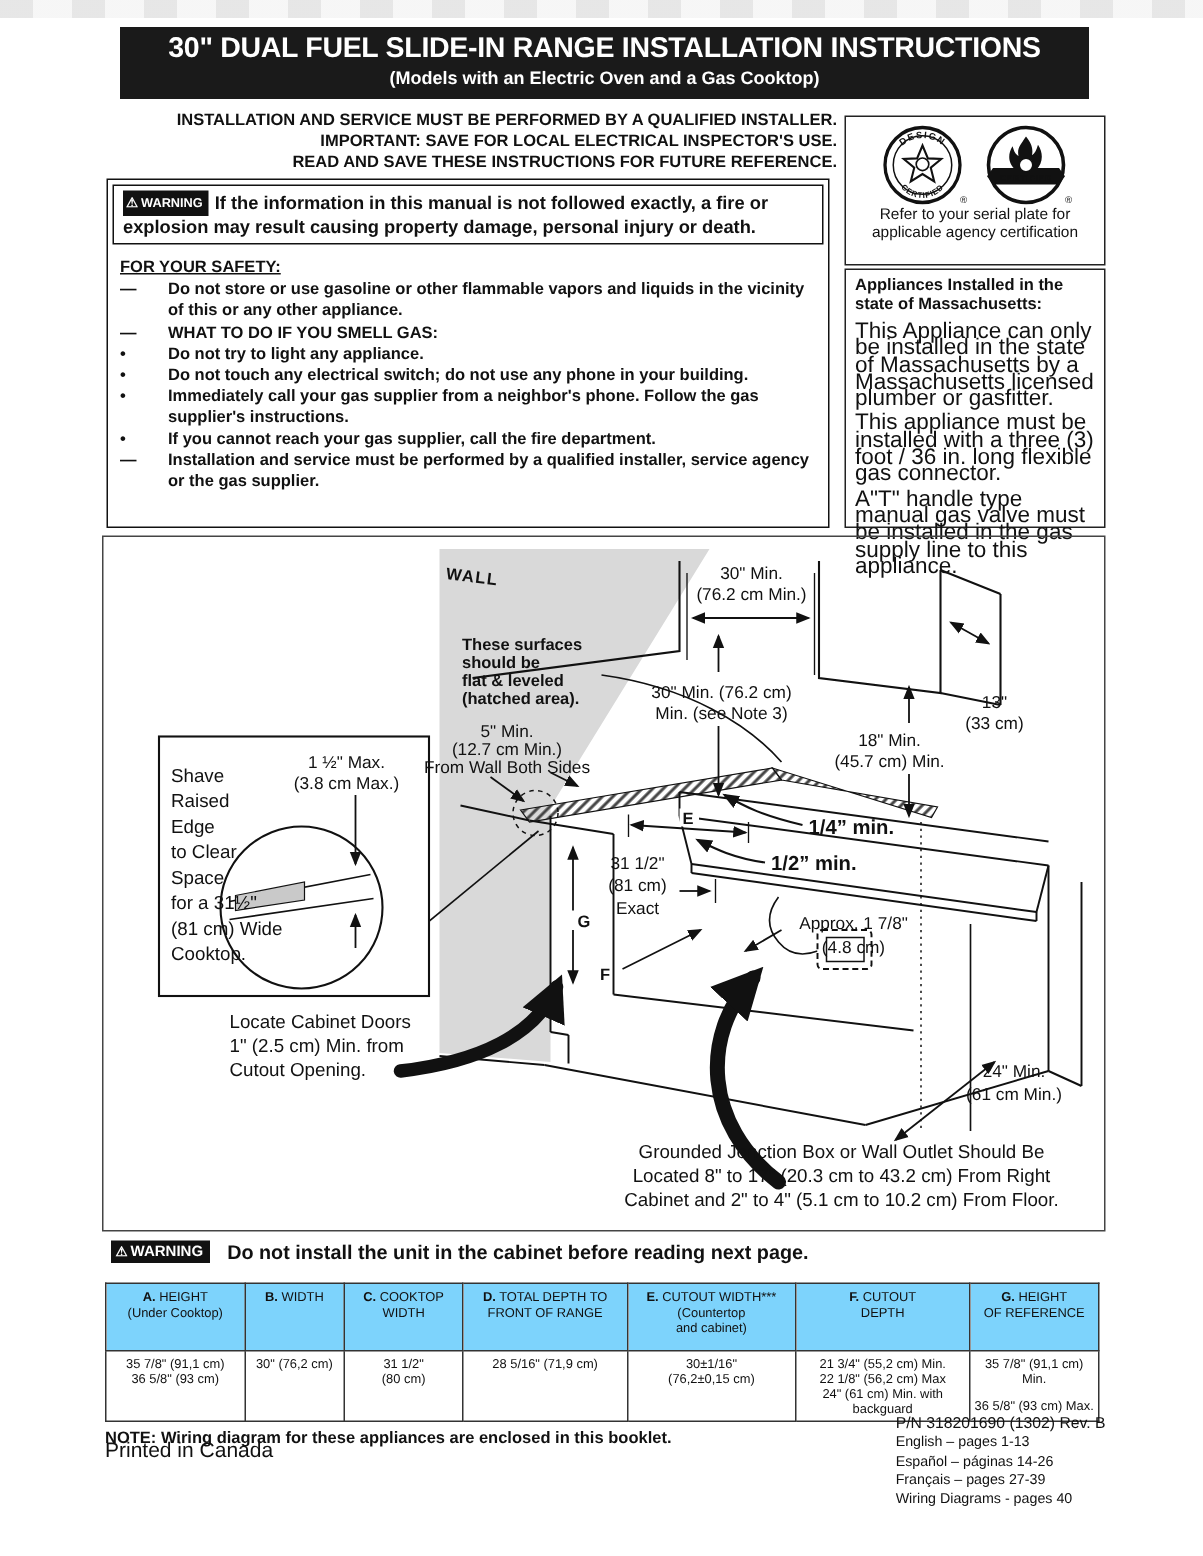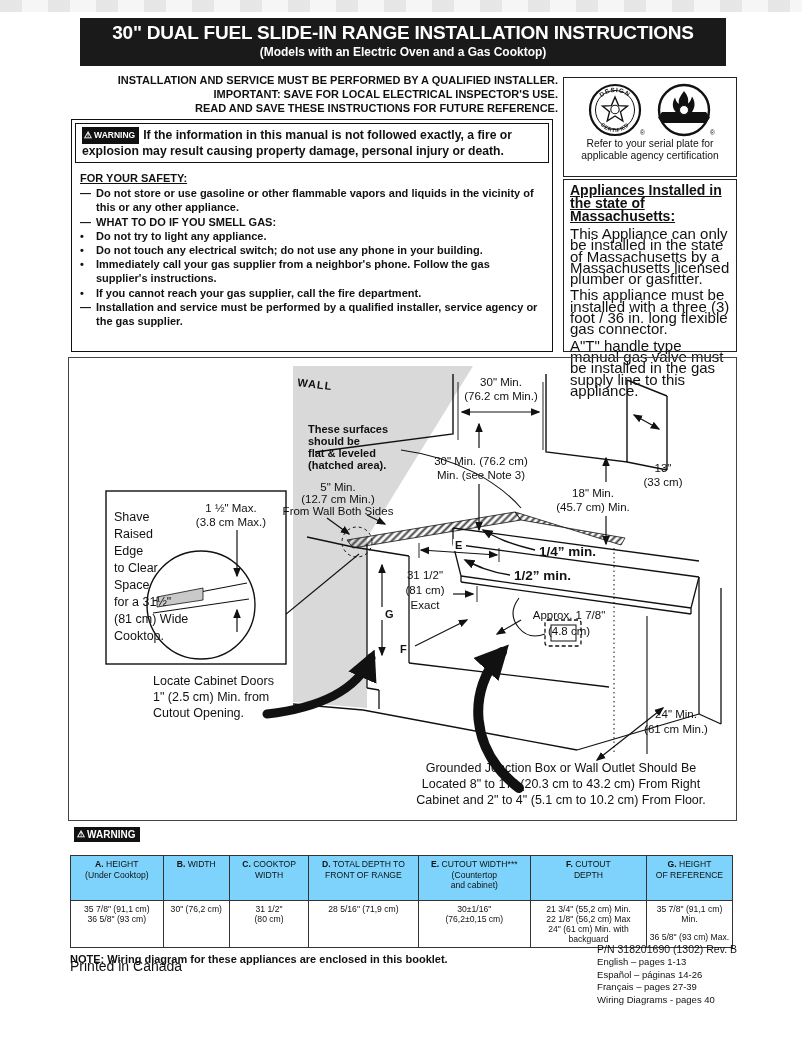--- a/index.html
+++ b/index.html
@@ -21,24 +21,24 @@
         box-sizing:border-box;}
   .warninner{margin:3px;border:1.5px solid #111;padding:3px 6px;font-size:12.2px;font-weight:bold;
         line-height:15px;}
   .wbadge{display:inline-flex;align-items:center;background:#111;color:#fff;font-size:8.5px;
         font-weight:bold;padding:1px 4px 1px 2px;vertical-align:1px;margin-right:4px;gap:2px;}
   .wbadge .tri{font-size:9px;line-height:9px;}
   .safety{padding:3px 8px 0 8px;font-size:11px;font-weight:bold;line-height:14.2px;}
   .safety .shead{margin:2px 0 1px 0;text-decoration:underline;}
   .sitem{display:flex;}
   .sitem .mk{width:16px;flex:0 0 16px;}
-  .sitem .tx{flex:1;}
+  .sitem .tx{flex:1;margin-left:16px;}
   .massbox{position:absolute;left:563px;top:179px;width:174px;height:173px;border:1px solid #222;
         box-sizing:border-box;padding:4px 6px;}
-  .massbox .mtitle{font-size:14px;font-weight:bold;line-height:13px;text-decoration:underline;}
+  .massbox .mtitle{font-size:11px;font-weight:bold;line-height:13px;}
   .massbox p{font-size:15px;line-height:11.3px;margin:5px 0 0 0;}
   .diagrambox{position:absolute;left:68px;top:357px;width:667px;height:462px;border:1px solid #444;
         box-sizing:content-box;}
   .warnstrip{position:absolute;left:74px;top:827px;display:flex;align-items:center;gap:7px;}
   .warnstrip .wbadge{font-size:10px;padding:2px 5px 2px 3px;}
   .warnstrip .wtext{font-size:13.2px;font-weight:bold;}
   table.spec{position:absolute;left:70px;top:855px;width:663px;border-collapse:collapse;
         table-layout:fixed;}
   table.spec th,table.spec td{border:1px solid #333;font-size:8.6px;vertical-align:top;
         padding:3px 2px;overflow:hidden;}
@@ -297,20 +297,21 @@
         <text class="dl" x="162" y="168" text-anchor="middle">(3.8 cm Max.)</text>
       </g>
     </svg>
   </div>
 
   <div class="warnstrip">
     <span class="wbadge">
         <span class="tri">⚠</span>
         <span>WARNING</span>
       </span>
+    <span class="wtext">Do not install the unit in the cabinet before reading next page.</span>
   </div>
 
   <table class="spec">
     <colgroup>
         <col style="width:14%">
         <col style="width:10%">
         <col style="width:12%">
         <col style="width:16.5%">
         <col style="width:17%">
         <col style="width:17.5%">

